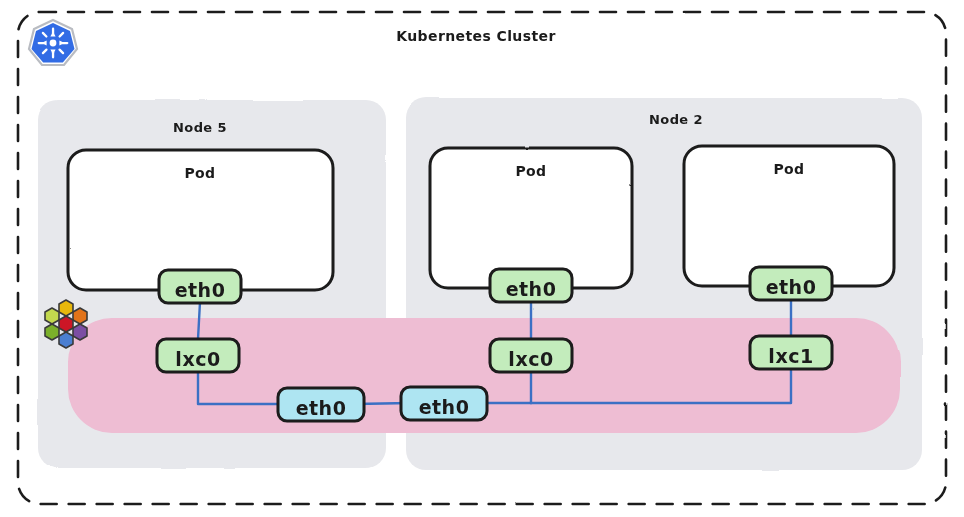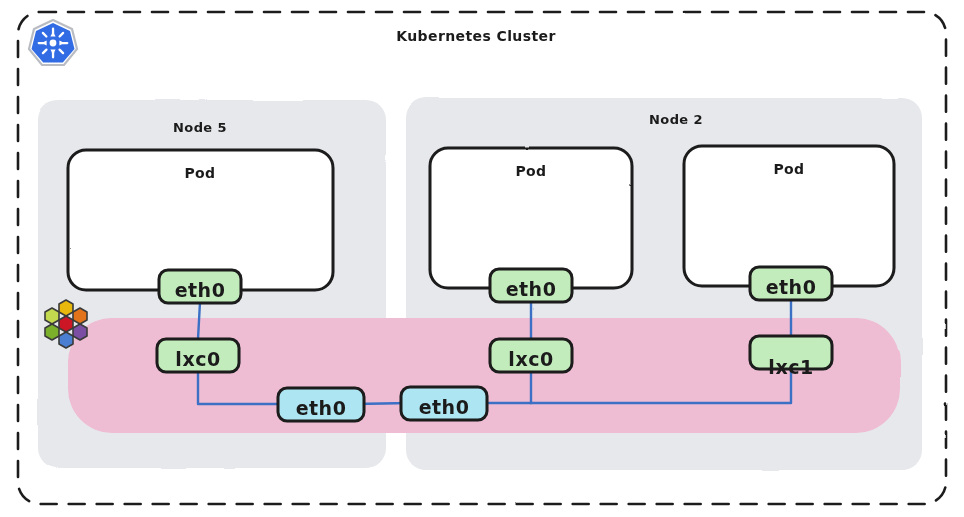--- a/index.html
+++ b/index.html
@@ -160,15 +160,15 @@
   <div class="lbl iface ctr" style="left:321px;top:397px;">eth0</div>
 
   <div class="lbl iface ctr" style="left:444px;top:396px;">eth0</div>
 
   <div class="lbl iface ctr" style="left:531px;top:278px;">eth0</div>
 
   <div class="lbl iface ctr" style="left:531px;top:348px;">lxc0</div>
 
   <div class="lbl iface ctr" style="left:791px;top:276px;">eth0</div>
 
-  <div class="lbl iface ctr" style="left:791px;top:345px;margin-top:11px;">lxc1</div>
+  <div class="lbl iface ctr" style="left:791px;top:345px;">lxc1</div>
 
 </div>
 
 </body></html>

